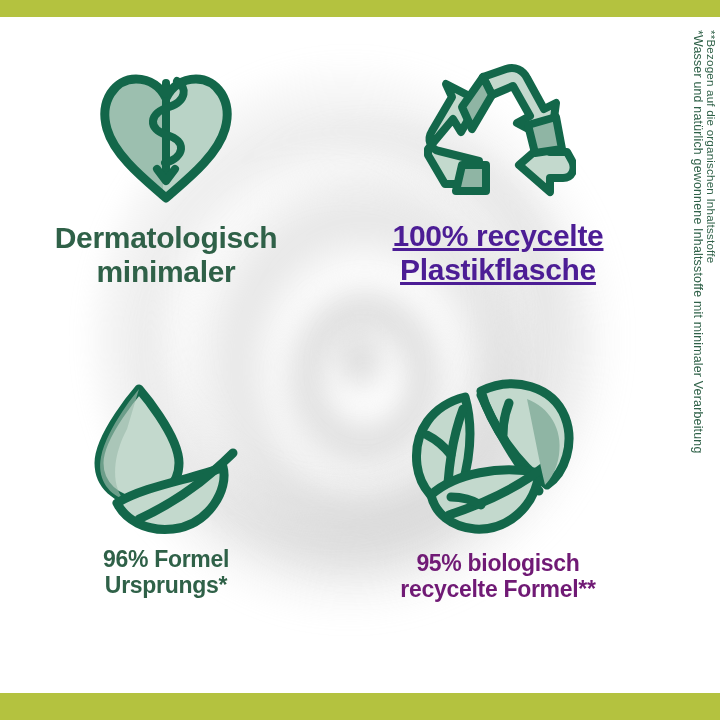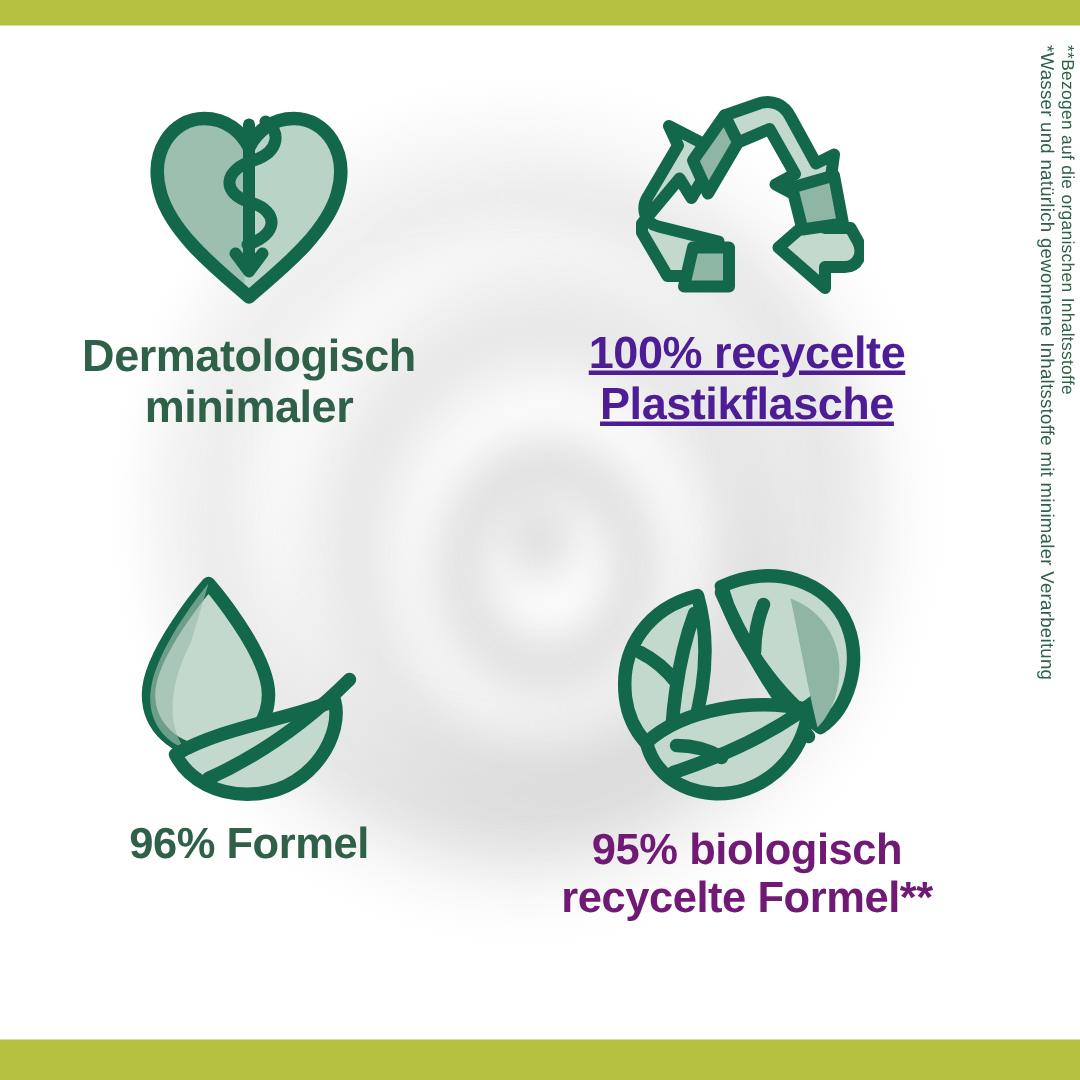--- a/index.html
+++ b/index.html
@@ -139,21 +139,21 @@
   .caption {
     margin-top: 12px;
     text-align: center;
     color: #2f6148;
     font-weight: bold;
     font-size: 30px;
     line-height: 1.12;
     letter-spacing: -0.3px;
     font-family: "Liberation Sans", "DejaVu Sans", sans-serif;
   }
-  .caption.small { font-size: 29px; }
+  .caption.small { font-size: 23px; }
   .cap-line { display: block; white-space: nowrap; }
 </style>
 </head>
 <body>
 
 <div class="poster" style="background: rgb(255, 255, 255);">
 
   <div class="bg-swirl">
     <div class="ring r5"></div>
     <div class="ring r1"></div>
@@ -220,20 +220,21 @@
           <path d="M62 12 C 62 12, 22 58, 22 86 C 22 108, 40 124, 62 124 C 84 124, 102 108, 102 86 C 102 58, 62 12, 62 12 Z" fill="#c3d9cd" stroke="#13674a" stroke-width="9" stroke-linejoin="round" stroke-linecap="round"></path>
           <path d="M62 12 C 62 12, 30 50, 24 80 C 20 100, 30 116, 46 122 C 34 106, 36 78, 50 52 Z" fill="#9cbcac" opacity="0.65"></path>
 
           <path d="M40 126 C 70 108, 118 102, 146 90 C 152 112, 132 148, 96 152 C 68 155, 48 142, 40 126 Z" fill="#c3d9cd" stroke="#13674a" stroke-width="9" stroke-linejoin="round" stroke-linecap="round"></path>
 
           <path d="M62 142 C 84 132, 118 114, 156 76" fill="none" stroke="#13674a" stroke-width="9" stroke-linecap="round"></path>
         </svg>
       </div>
       <div class="caption small" style="color: rgb(47, 97, 72);">
         <span class="cap-line">96% Formel</span>
+        <span class="cap-line">Ursprungs*</span>
       </div>
     </div>
 
     <div class="cell cell-br">
       <div class="icon-wrap">
         <svg width="182" height="170" viewBox="0 0 182 170" aria-hidden="true">
           <g stroke="#13674a" stroke-width="9" stroke-linejoin="round" stroke-linecap="round">
 
             <path d="M58 28 C 26 36, 6 62, 10 96 C 13 120, 30 136, 46 140 C 58 114, 70 70, 58 28 Z" fill="#c3d9cd"></path>
             <path d="M40 144 C 40 112, 44 72, 56 40" fill="none"></path>

